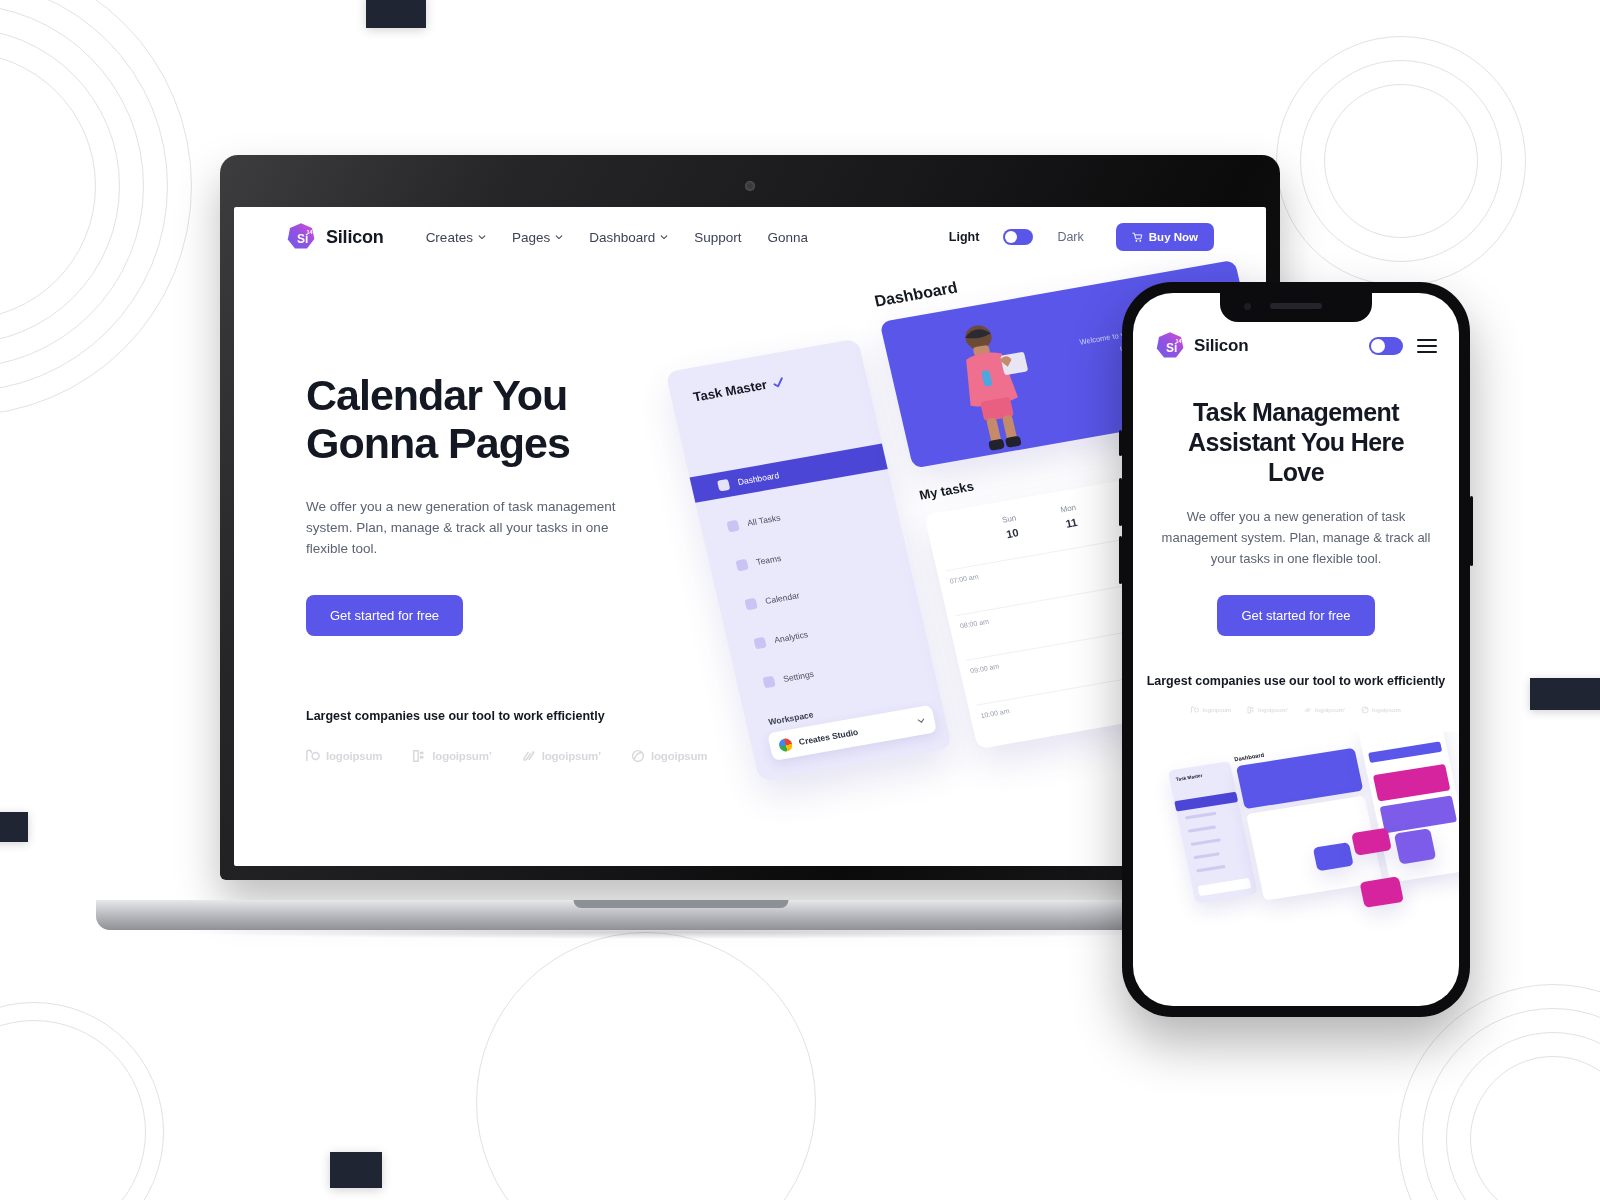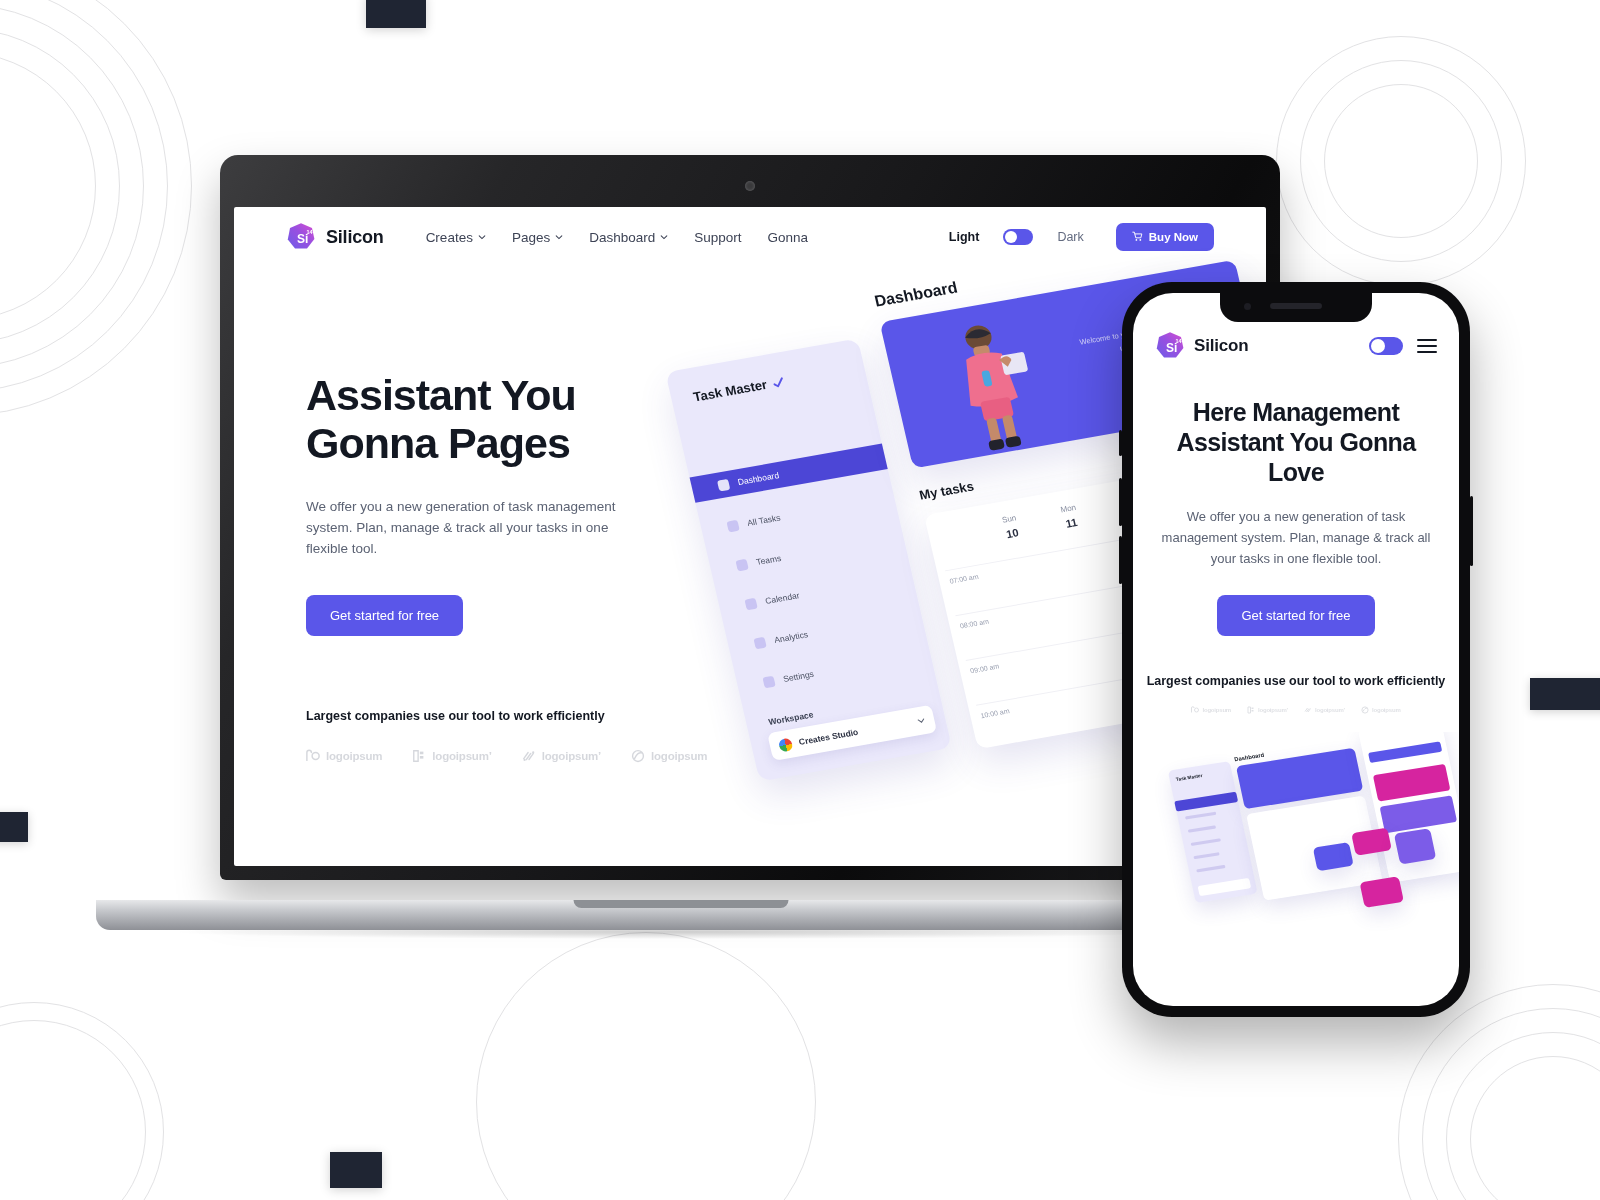--- a/index.html
+++ b/index.html
@@ -78,21 +78,21 @@
   .mode-label.active { color:#131822; font-weight:700; }
   .switch {
     width:30px; height:16px; border-radius:9px; background:#5a56e9;
     position:relative; cursor:pointer;
   }
   .switch i {
     position:absolute; left:2px; top:2px; width:12px; height:12px;
     border-radius:50%; background:#fff;
   }
   .buy-btn {
-    display:flex; gap:6px;
+    display:flex; align-items:center; gap:6px;
     background:#5a56e9; color:#fff; font-size:11.5px; font-weight:600;
     padding:8px 16px; border-radius:7px; border:0; cursor:pointer;
     margin-left:8px;
   }
 
   
   .hero { display:flex; padding: 56px 52px 0 72px; position:relative; }
   .hero-left { width: 420px; flex:none; position:relative; z-index:3; }
   h1.hero-title {
     font-size:43px; line-height:1.12; font-weight:700; color:#131822;
@@ -287,21 +287,21 @@
               </svg>
               <span>Buy Now</span>
             </button>
           </div>
         </div>
 
         <div class="hero">
           <div class="hero-left">
             <h1 class="hero-title">
               <br>
-              <span>Assistant You</span><br>
+              <span>Calendar You</span><br>
               <span>Gonna Pages</span>
             </h1>
             <p class="hero-sub">We offer you a new generation of task management system. Plan, manage &amp; track all your tasks in one flexible tool.</p>
             <button class="cta">Get started for free</button>
 
             <div class="clients-title">Largest companies use our tool to work efficiently</div>
             <div class="clients">
               <div class="client">
                 <svg class="cmark" viewBox="0 0 16 16">
                     <path d="M1 13V4a2.6 2.6 0 1 1 5.2 0" stroke="#6d7486" stroke-width="1.7" fill="none" stroke-linecap="round"></path>
@@ -461,21 +461,21 @@
             </div>
           <div class="hamb">
               <span></span>
               <span></span>
               <span></span>
             </div>
         </div>
       </div>
 
       <div class="phero">
-        <h2>Here Management Assistant You Gonna Love</h2>
+        <h2>Task Management Assistant You Here Love</h2>
         <p>We offer you a new generation of task management system. Plan, manage &amp; track all your tasks in one flexible tool.</p>
         <button class="cta">Get started for free</button>
       </div>
 
       <div class="pclients-title">Largest companies use our tool to work efficiently</div>
       <div class="pclients">
         <div class="client">
           <svg class="cmark" viewBox="0 0 16 16">
               <path d="M1 13V4a2.6 2.6 0 1 1 5.2 0" stroke="#6d7486" stroke-width="2" fill="none"></path>
               <circle cx="11" cy="8" r="4" stroke="#6d7486" stroke-width="2" fill="none"></circle>

